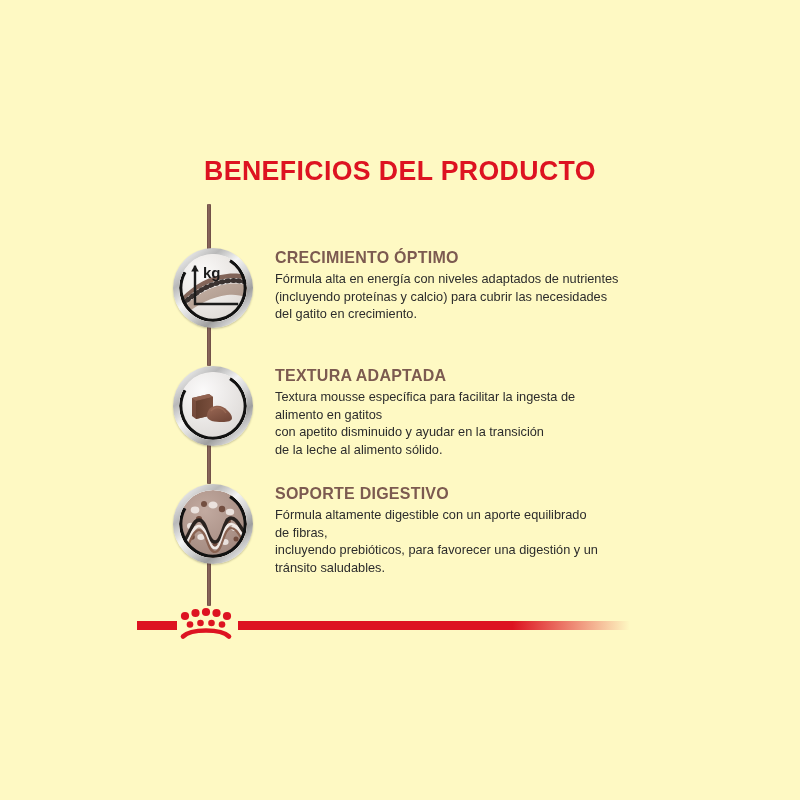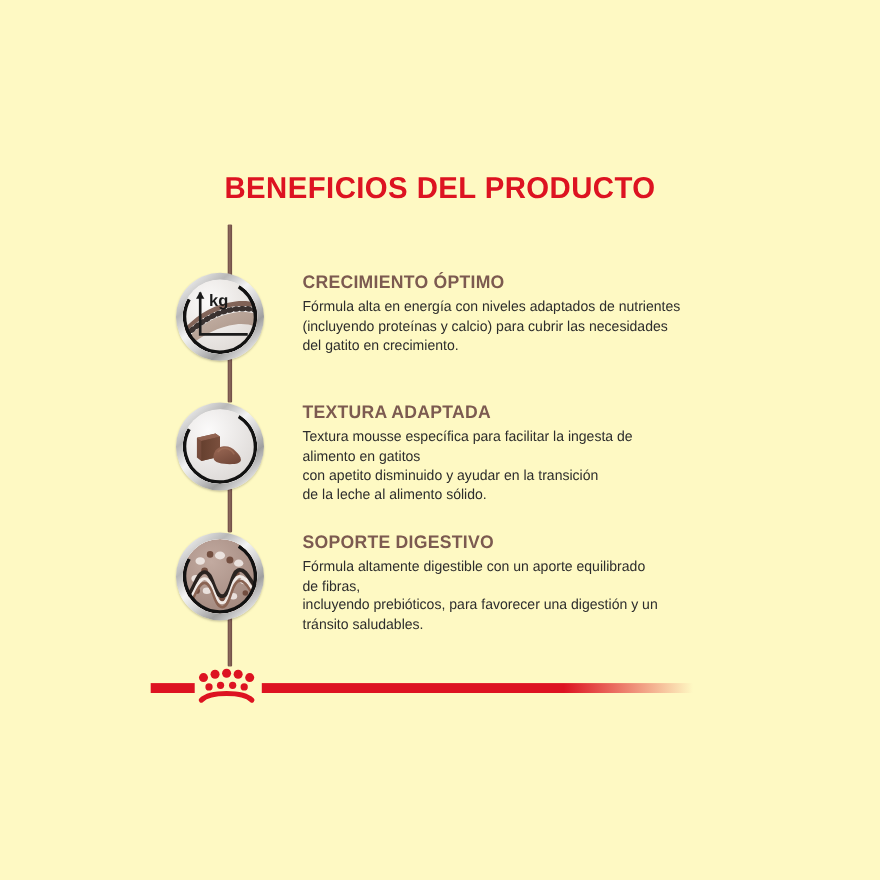--- a/index.html
+++ b/index.html
@@ -62,21 +62,21 @@
     left: 0;
     width: 800px;
   }
   .benefit-row.r0 { top: 248px; }
   .benefit-row.r1 { top: 366px; }
   .benefit-row.r2 { top: 484px; }
 
   
   .icon-medallion {
     position: absolute;
-    left: 160px;
+    left: 173px;
     top: 0;
     width: 80px;
     height: 80px;
     border-radius: 50%;
     background:
       linear-gradient(140deg,
         #fdfdfd 0%,
         #e9e9e9 12%,
         #b9b9b9 28%,
         #f4f4f4 44%,

